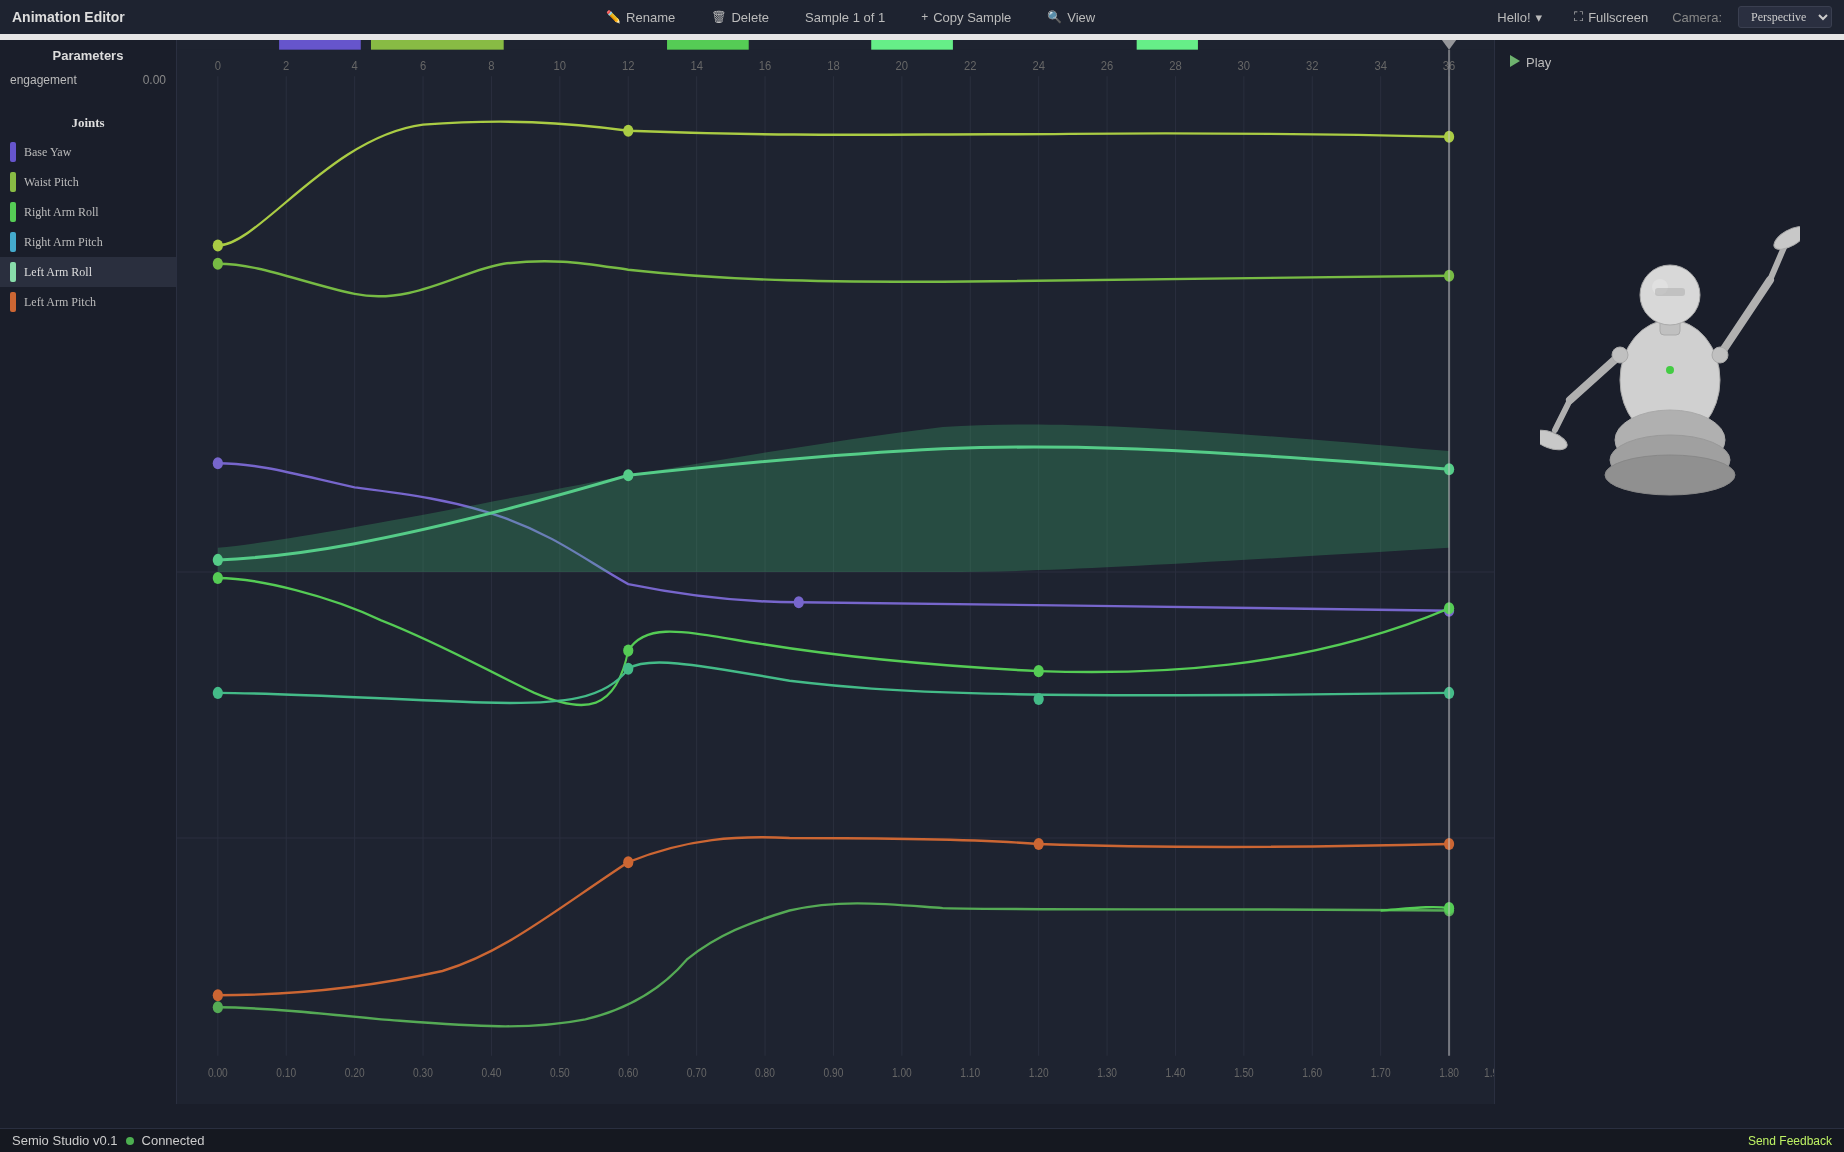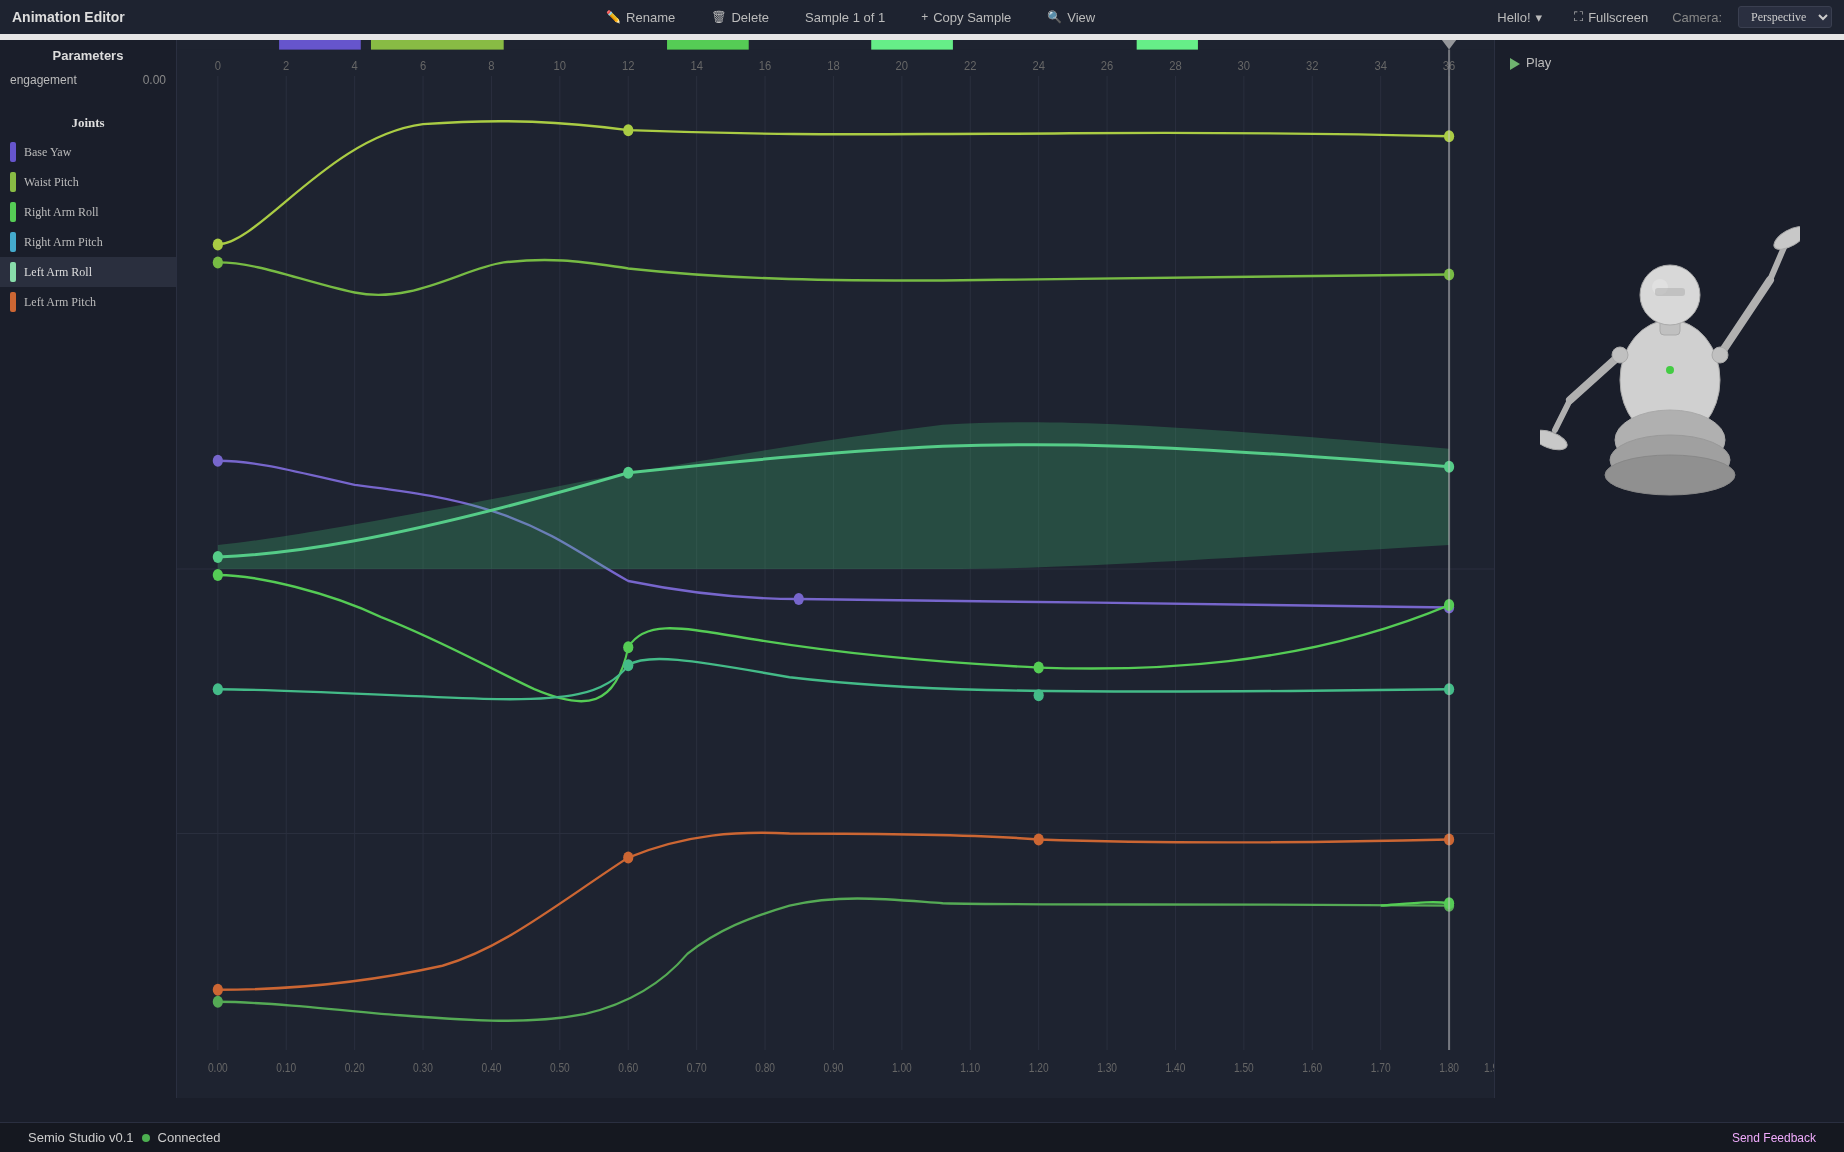--- a/index.html
+++ b/index.html
@@ -146,21 +146,21 @@
       justify-content: flex-start;
       padding-top: 60px;
       flex-shrink: 0;
       position: relative;
     }
     .play-btn {
       position: absolute;
       top: 15px;
       left: 15px;
       display: flex;
-      align-items: flex-end;
+      align-items: flex-start;
       gap: 6px;
       background: transparent;
       border: none;
       color: #bbb;
       cursor: pointer;
       font-size: 13px;
     }
     .play-triangle {
       width: 0;
       height: 0;
@@ -172,42 +172,42 @@
     
     .robot-container {
       width: 260px;
       height: 400px;
       position: relative;
     }
 
     
     .bottom-bar {
       background: #151820;
-      height: 30px;
-      display: flex;
-      align-items: center;
-      padding: 0 28px;
+      height: 24px;
+      display: flex;
+      align-items: center;
+      padding: 0 12px;
       border-top: 1px solid #2a2f40;
       flex-shrink: 0;
       justify-content: space-between;
       margin-top: 24px;
     }
     .bottom-left {
       display: flex;
       align-items: center;
       gap: 8px;
     }
     .connected-dot {
       width: 8px;
       height: 8px;
       border-radius: 50%;
       background: #4caf50;
     }
     .bottom-right {
-      color: #f0abfc;
+      color: #bef264;
       font-size: 12px;
       cursor: pointer;
     }
   </style>
 </head>
 <body>
 
 <div class="top-bar">
   <div class="top-bar-left">
     <span>Animation Editor</span>

